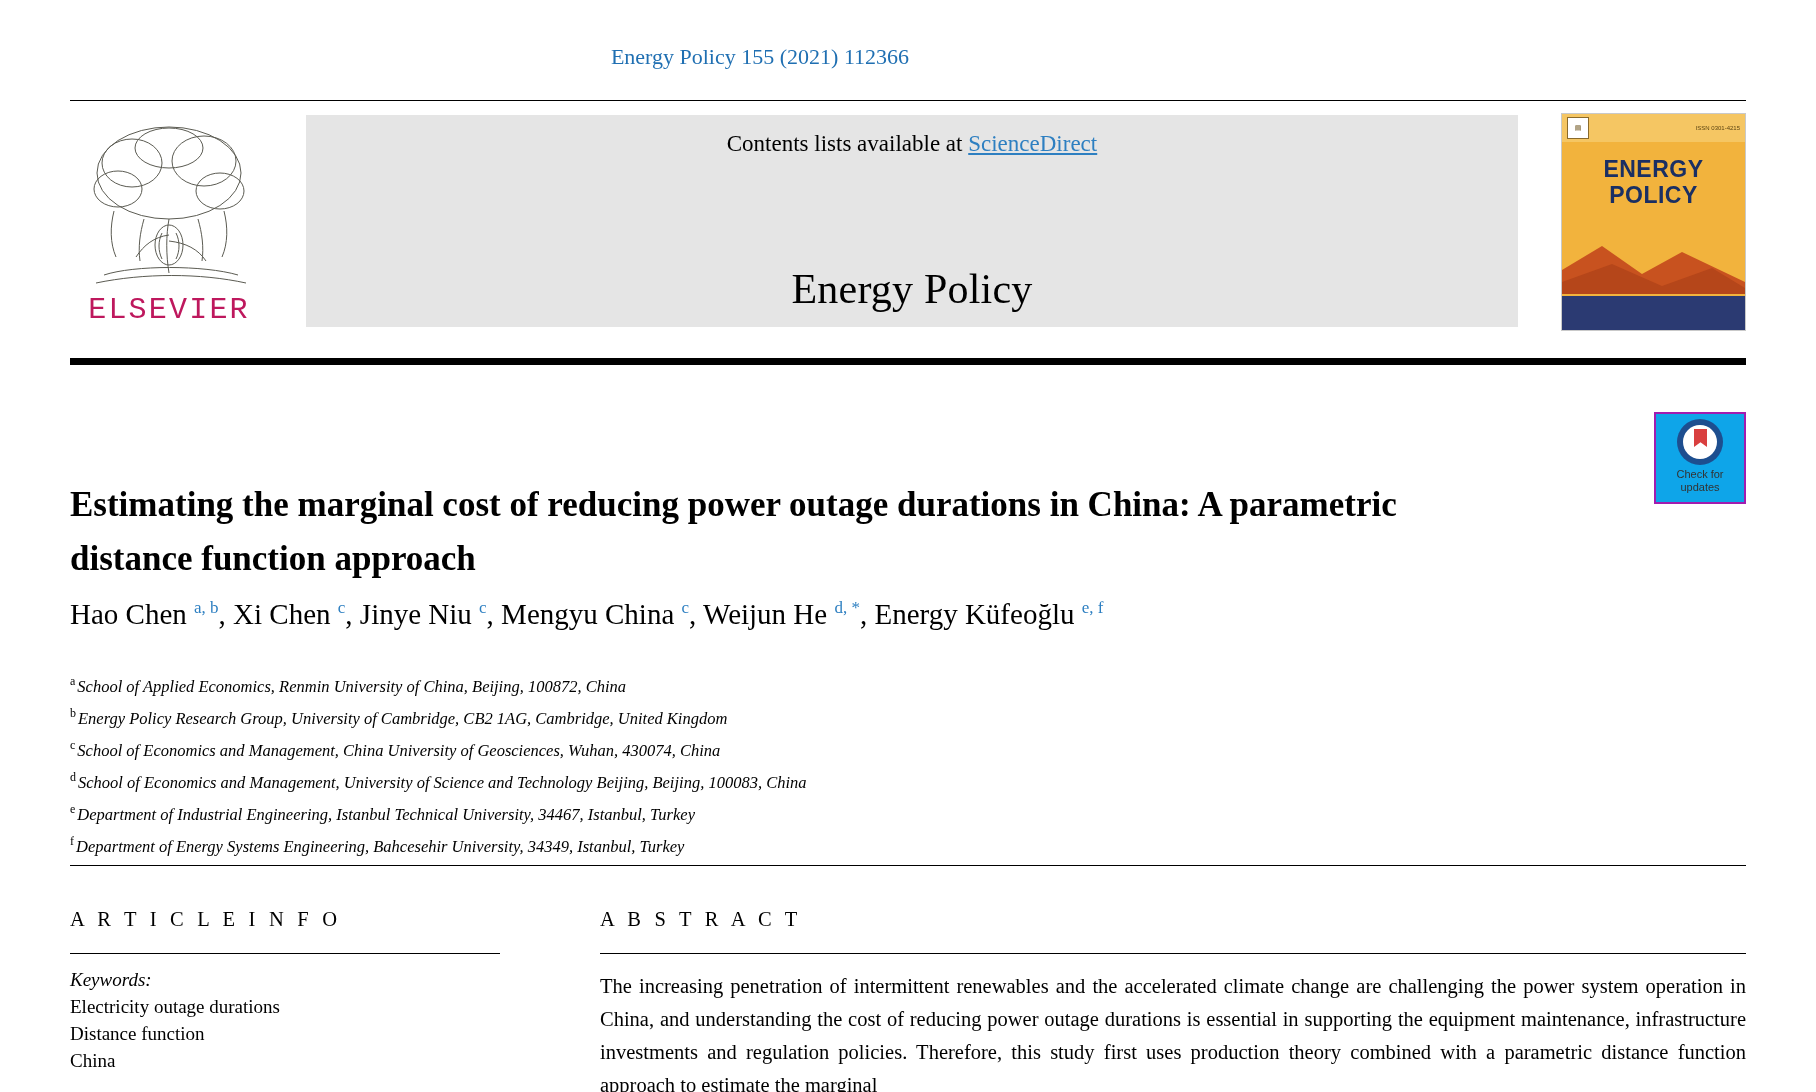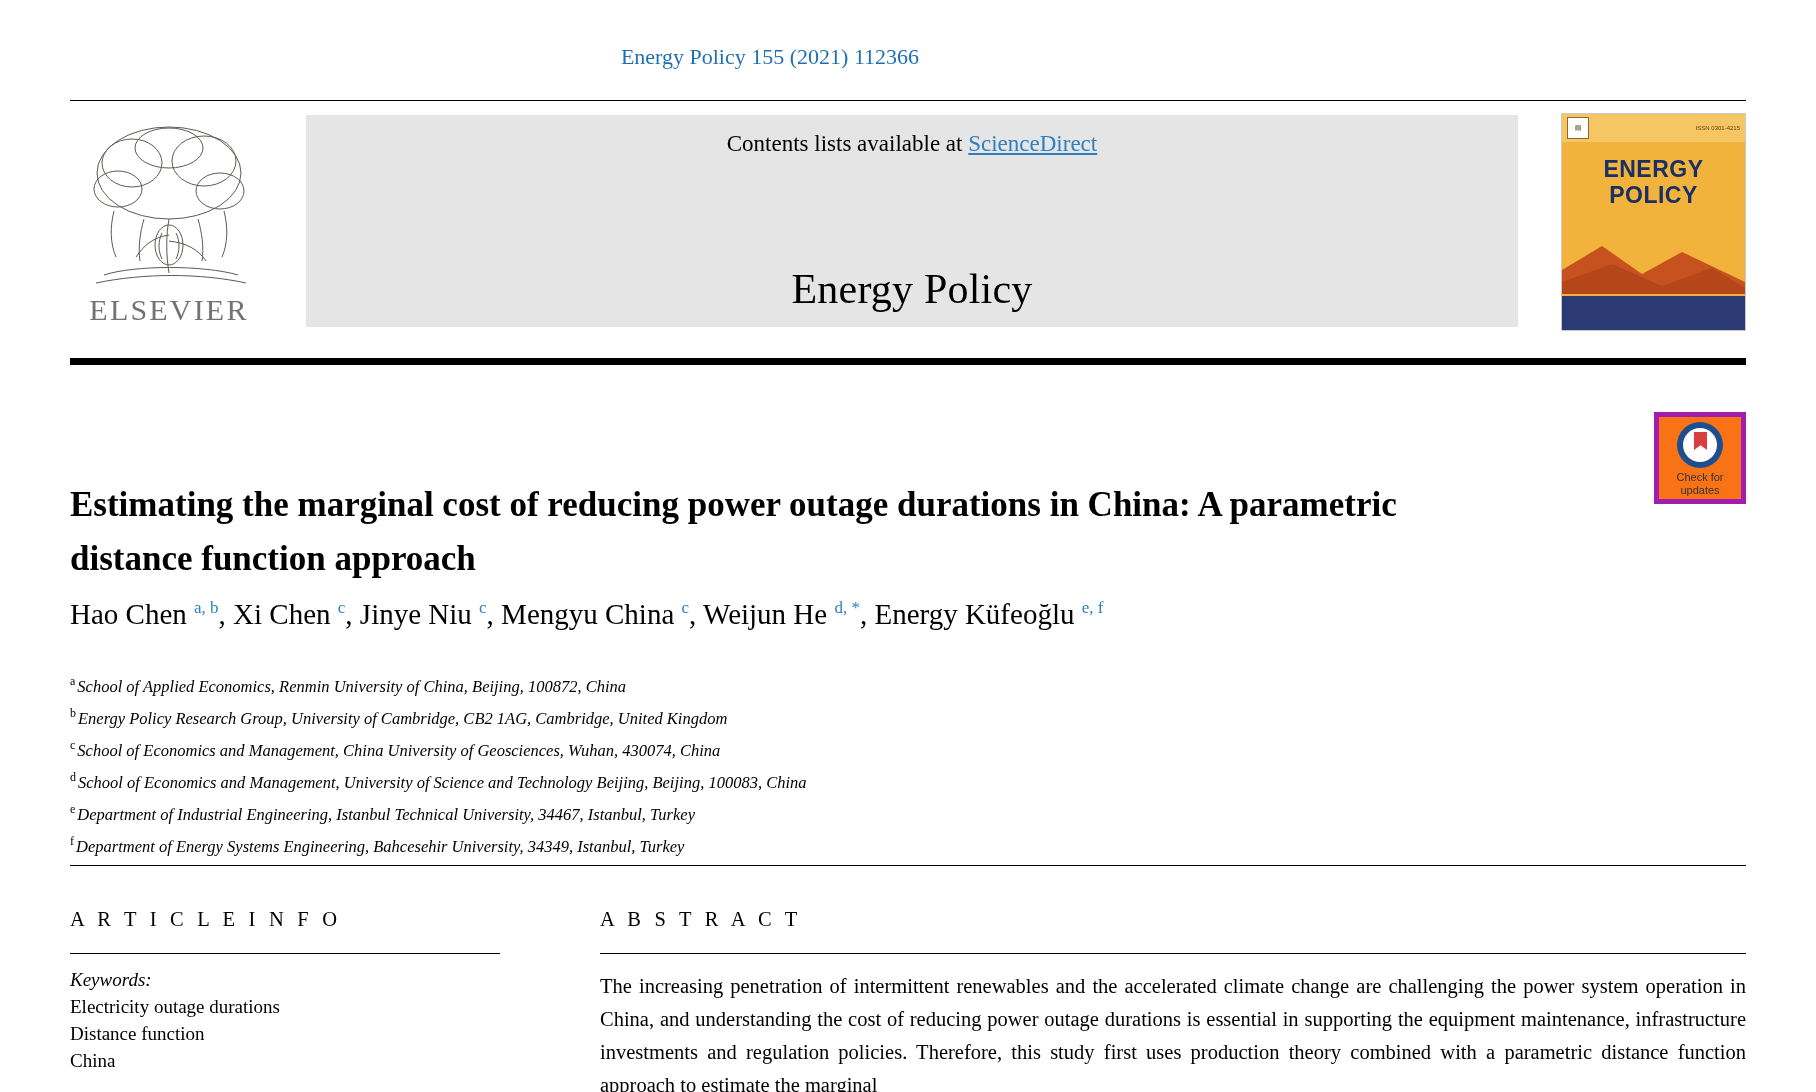--- a/index.html
+++ b/index.html
@@ -19,21 +19,21 @@
     position: relative;
     width: 1816px;
     height: 1092px;
     box-sizing: border-box;
   }
 
   
   .running-head {
     position: absolute;
     top: 44px;
-    left: 10px;
+    left: 0;
     width: 1520px;
     text-align: center;
     font-size: 22px;
     color: #1f6fb2;
     font-family: "Liberation Serif", serif;
   }
 
   
   .masthead {
     position: absolute;
@@ -52,24 +52,24 @@
     top: 14px;
     width: 198px;
     height: 212px;
     display: flex;
     flex-direction: column;
     align-items: center;
     justify-content: flex-start;
   }
   .tree-svg { display:block; }
   .elsevier-word {
-    font-family: Liberation Serif, serif;
+    font-family: Liberation Mono, monospace;
     font-size: 30px;
     letter-spacing: 2.2px;
-    color: #737373;
+    color: #be185d;
     margin-top: 2px;
   }
   .contents-box {
     position: absolute;
     left: 236px;
     top: 14px;
     width: 1212px;
     height: 212px;
     background: #e5e5e5;
     display: flex;
@@ -164,22 +164,22 @@
     background: #000;
   }
 
   
   .check-updates {
     position: absolute;
     top: 412px;
     right: 70px;
     width: 92px;
     height: 92px;
-    border: 5px solid #a21caf;
-    background: #f97316;
+    border: 2px solid #a21caf;
+    background: #0ea5e9;
     display: flex;
     flex-direction: column;
     align-items: center;
     justify-content: flex-start;
     padding-top: 5px;
     box-sizing: border-box;
   }
   .cu-circle {
     width: 46px; height: 46px;
     border-radius: 50%;

